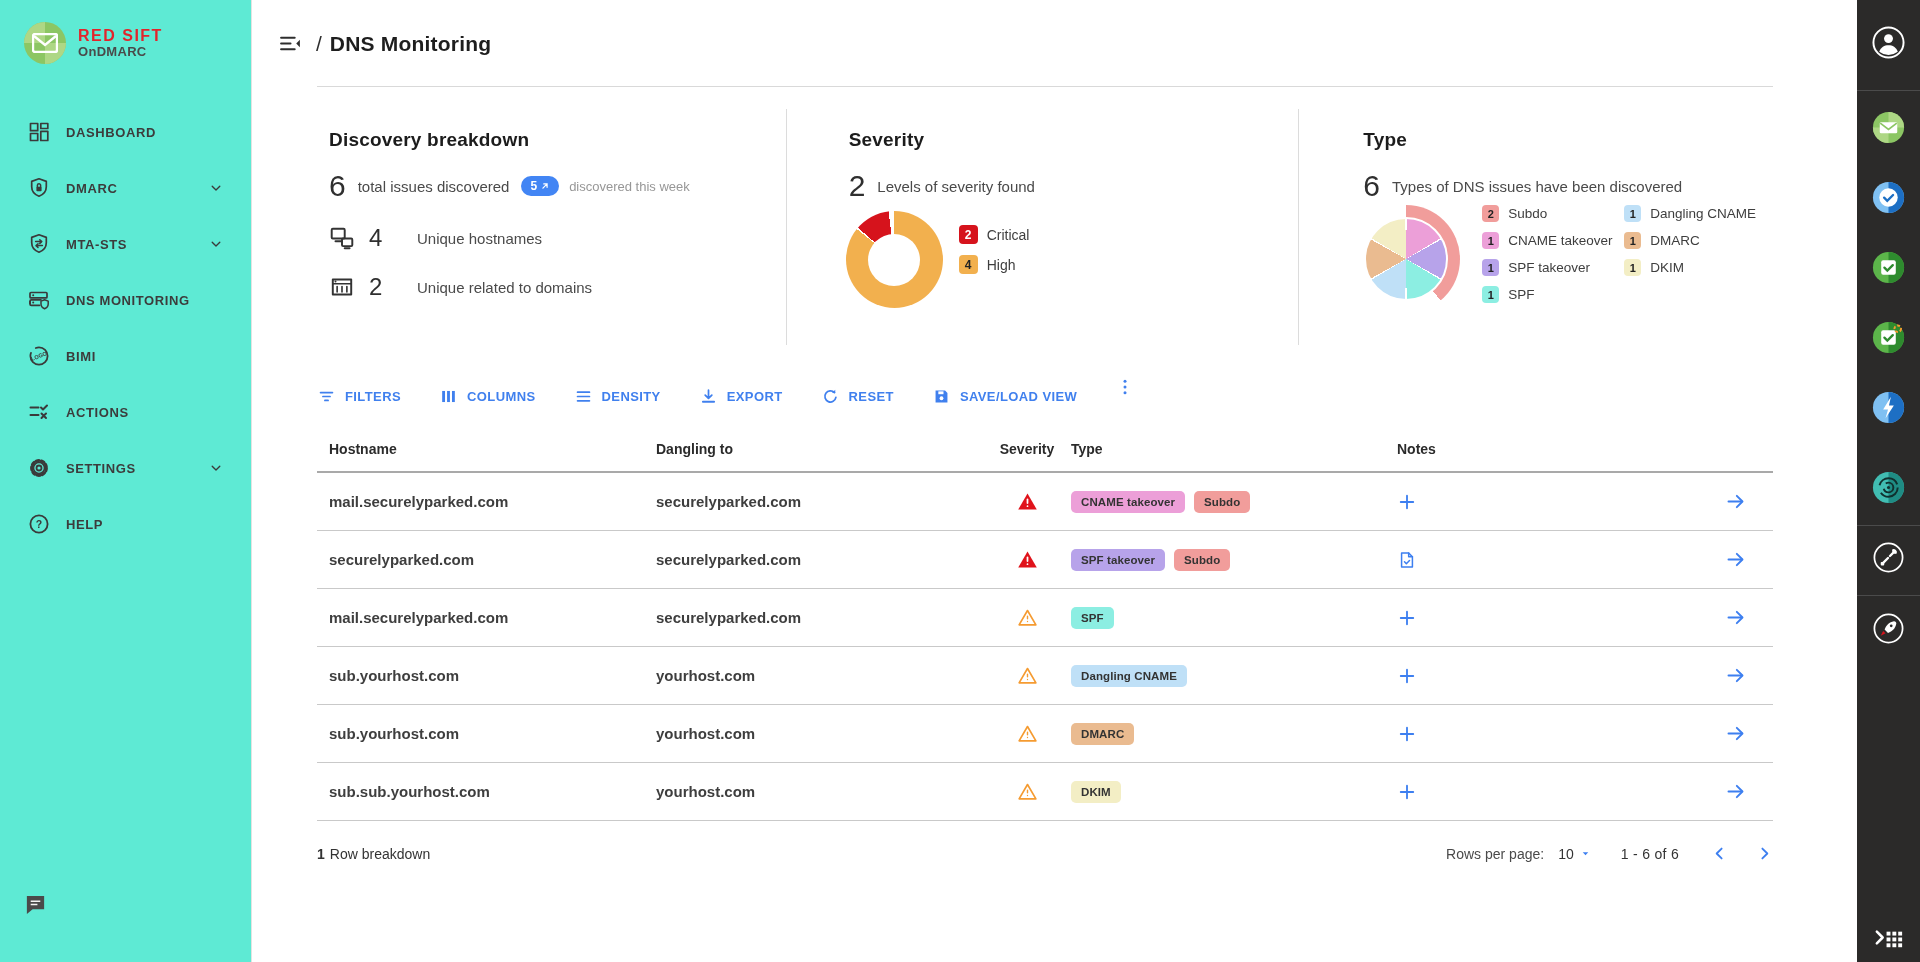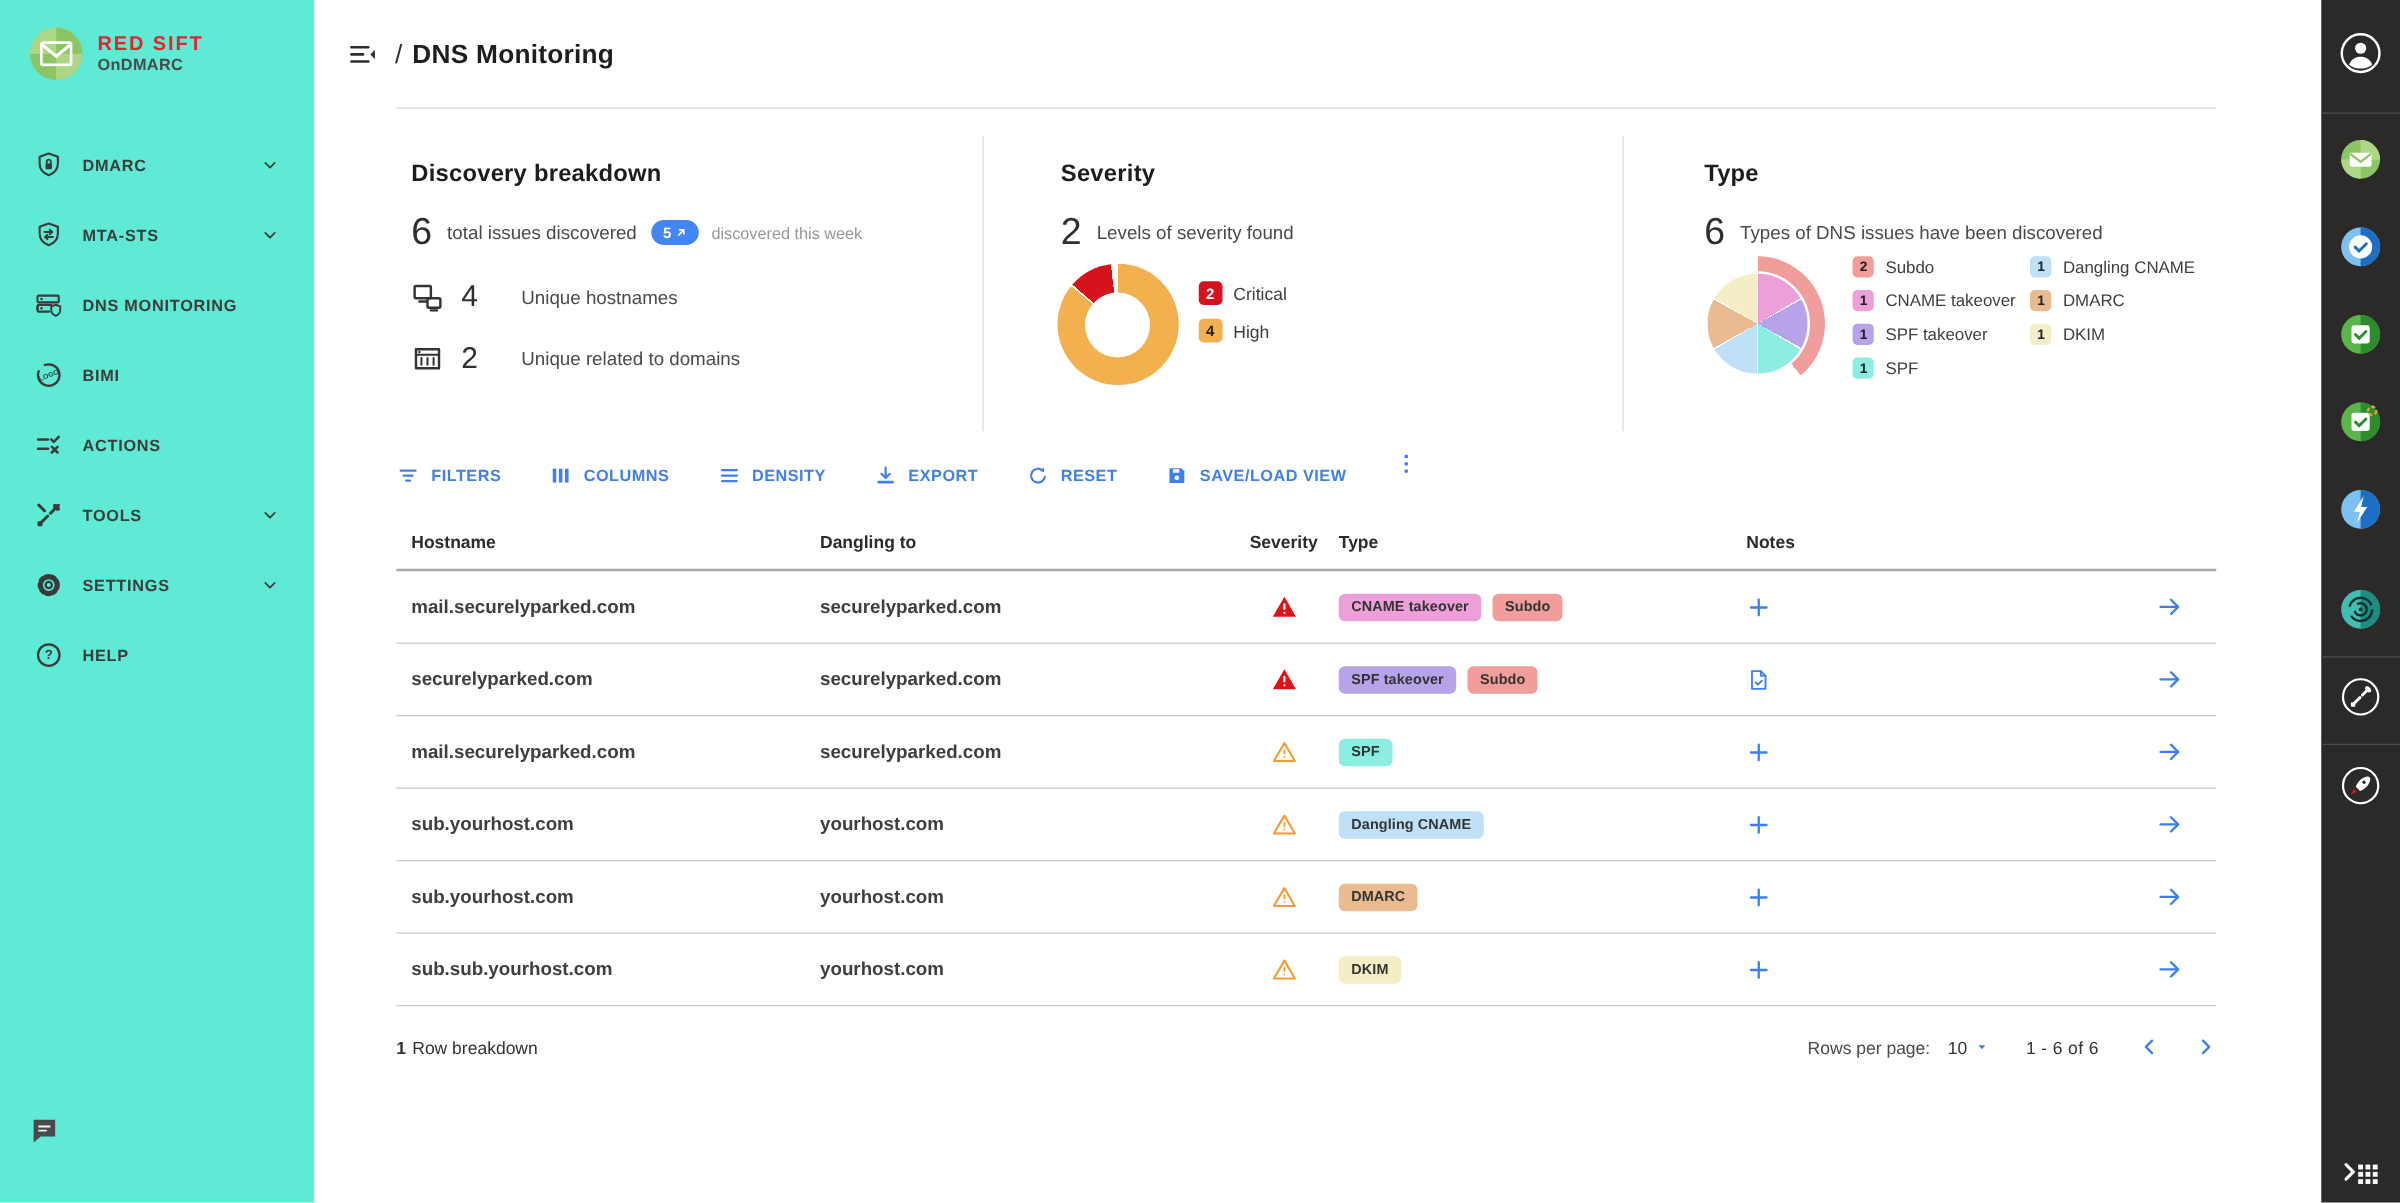--- a/index.html
+++ b/index.html
@@ -67,21 +67,21 @@
   .pie-box { position:absolute; left:53px; top:96px; width:108px; height:108px; }
   .pie-hi { position:absolute; inset:0; border-radius:50%; }
   .pie-inner { position:absolute; left:50%; top:50%; width:84px; height:84px;
     transform:translate(-50%,-50%); border-radius:50%; border:2px solid #fff; }
   .type-col { position:absolute; top:96px; }
   .type-col .legend-row { margin-bottom:10px; }
   .type-col .legend-chip { width:17px; height:17px; font-size:11px; color:#222; }
   .type-col .legend-label { font-size:13.5px; }
 
   
-  .toolbar { display:flex; margin:16px 84px 0 64px; height:38px; }
+  .toolbar { display:flex; margin:32px 84px 0 64px; height:38px; }
   .tb-btn { display:flex; align-items:center; gap:9px; color:#4080ee; cursor:pointer; margin-right:38px; }
   .tb-btn .tb-icon { width:19px; height:19px; }
   .tb-btn .tb-label { font-size:13px; font-weight:600; letter-spacing:.4px; }
   .kebab { width:20px; height:20px; color:#4080ee; cursor:pointer; }
   .searchbox { margin-left:auto; width:243px; display:flex; align-items:center;
     border-bottom:2px solid #4e4e4e; padding:5px 2px 7px 4px; }
   .searchbox svg { width:19px; height:19px; color:#5c5c5c; flex:0 0 auto; }
   .searchbox input { border:none; outline:none; background:transparent; margin-left:12px;
     width:100%; font-size:15px; color:#333; font-family:"Liberation Sans",sans-serif; }
   .searchbox input::placeholder { color:#9e9e9e; }
@@ -133,20 +133,31 @@
     </div>
     <div class="brand-text">
       <div class="brand-line1">RED SIFT</div>
       <div class="brand-line2">OnDMARC</div>
     </div>
   </div>
   <nav class="nav" id="sidebar-nav">
       <div class="side-item">
         <span class="side-icon">
           <svg viewBox="0 0 24 24">
+            <rect x="3.5" y="3.5" width="7.2" height="7.2" fill="none" stroke="currentColor" stroke-width="1.7" stroke-linecap="round" stroke-linejoin="round"></rect>
+            <rect x="13.8" y="3.5" width="7" height="5" fill="none" stroke="currentColor" stroke-width="1.7" stroke-linecap="round" stroke-linejoin="round"></rect>
+            <rect x="3.5" y="13.5" width="7.2" height="7" fill="none" stroke="currentColor" stroke-width="1.7" stroke-linecap="round" stroke-linejoin="round"></rect>
+            <rect x="13.8" y="11.3" width="7" height="9.2" fill="none" stroke="currentColor" stroke-width="1.7" stroke-linecap="round" stroke-linejoin="round"></rect>
+          </svg>
+        </span>
+    <span class="side-label">DASHBOARD</span>
+      </div>
+      <div class="side-item">
+        <span class="side-icon">
+          <svg viewBox="0 0 24 24">
             <path d="M12 2.8l7.3 2.6v5.4c0 4.6-3 7.8-7.3 9.4-4.3-1.6-7.3-4.8-7.3-9.4V5.4L12 2.8z" fill="none" stroke="currentColor" stroke-width="1.7" stroke-linecap="round" stroke-linejoin="round"></path>
             <rect x="9.4" y="10.7" width="5.2" height="4.6" rx=".8" fill="currentColor"></rect>
             <path d="M10.4 10.7V9.3a1.6 1.6 0 013.2 0v1.4" fill="none" stroke="currentColor" stroke-width="1.5" stroke-linecap="round" stroke-linejoin="round"></path>
           </svg>
         </span>
     <span class="side-label">DMARC</span>
         <span class="side-chev">
           <svg viewBox="0 0 24 24">
             <path d="M5.5 9l6.5 6.5L18.5 9" fill="none" stroke="currentColor" stroke-width="2.3" stroke-linecap="round" stroke-linejoin="round"></path>
           </svg>
@@ -191,37 +202,20 @@
       </div>
       <div class="side-item">
         <span class="side-icon">
           <svg viewBox="0 0 24 24">
             <path d="M3.5 7.5h8M3.5 15h8" fill="none" stroke="currentColor" stroke-width="2" stroke-linecap="round" stroke-linejoin="round"></path>
             <path d="M14 7.5l2 2 4-4" fill="none" stroke="currentColor" stroke-width="2" stroke-linecap="round" stroke-linejoin="round"></path>
             <path d="M14.5 13.5l4.5 4.5M19 13.5l-4.5 4.5" fill="none" stroke="currentColor" stroke-width="2" stroke-linecap="round" stroke-linejoin="round"></path>
           </svg>
         </span>
     <span class="side-label">ACTIONS</span>
-      </div>
-      <div class="side-item">
-        <span class="side-icon">
-          <svg viewBox="0 0 24 24">
-            <path d="M4.8 19.2l6.4-6.4" fill="none" stroke="currentColor" stroke-width="2.4" stroke-linecap="round" stroke-linejoin="round"></path>
-            <path d="M13.4 10.6L19.8 4.2" fill="none" stroke="currentColor" stroke-width="2.4" stroke-linecap="round" stroke-linejoin="round"></path>
-            <path d="M15.8 3.2a4.2 4.2 0 015 5l-2.4.5-3.1-3.1.5-2.4z" fill="currentColor"></path>
-            <path d="M4 4l4.6 4.6" fill="none" stroke="currentColor" stroke-width="2.4" stroke-linecap="round" stroke-linejoin="round"></path>
-            <rect x="3" y="17" width="4" height="4" rx="1" fill="currentColor"></rect>
-          </svg>
-        </span>
-    <span class="side-label">TOOLS</span>
-        <span class="side-chev">
-          <svg viewBox="0 0 24 24">
-            <path d="M5.5 9l6.5 6.5L18.5 9" fill="none" stroke="currentColor" stroke-width="2.3" stroke-linecap="round" stroke-linejoin="round"></path>
-          </svg>
-        </span>
       </div>
       <div class="side-item">
         <span class="side-icon">
           <svg viewBox="0 0 24 24">
             <circle cx="12" cy="12" r="7.4" fill="none" stroke="currentColor" stroke-width="3" stroke-linecap="round" stroke-linejoin="round" stroke-dasharray="2.9 2.4"></circle>
             <circle cx="12" cy="12" r="5.6" fill="none" stroke="currentColor" stroke-width="1.8" stroke-linecap="round" stroke-linejoin="round"></circle>
             <circle cx="12" cy="12" r="2.5" fill="none" stroke="currentColor" stroke-width="1.8" stroke-linecap="round" stroke-linejoin="round"></circle>
           </svg>
         </span>
     <span class="side-label">SETTINGS</span>

